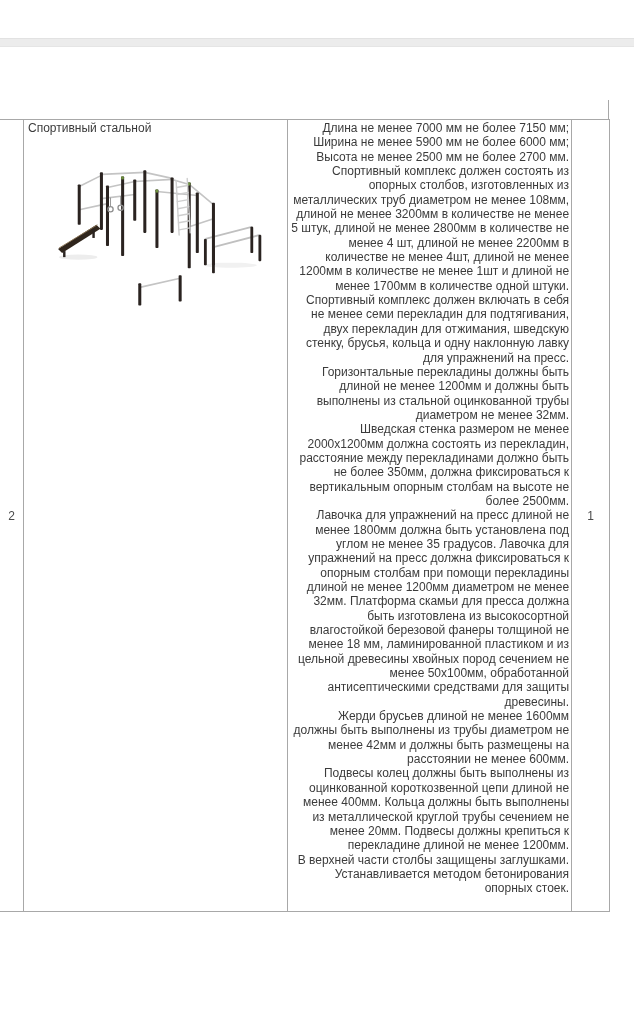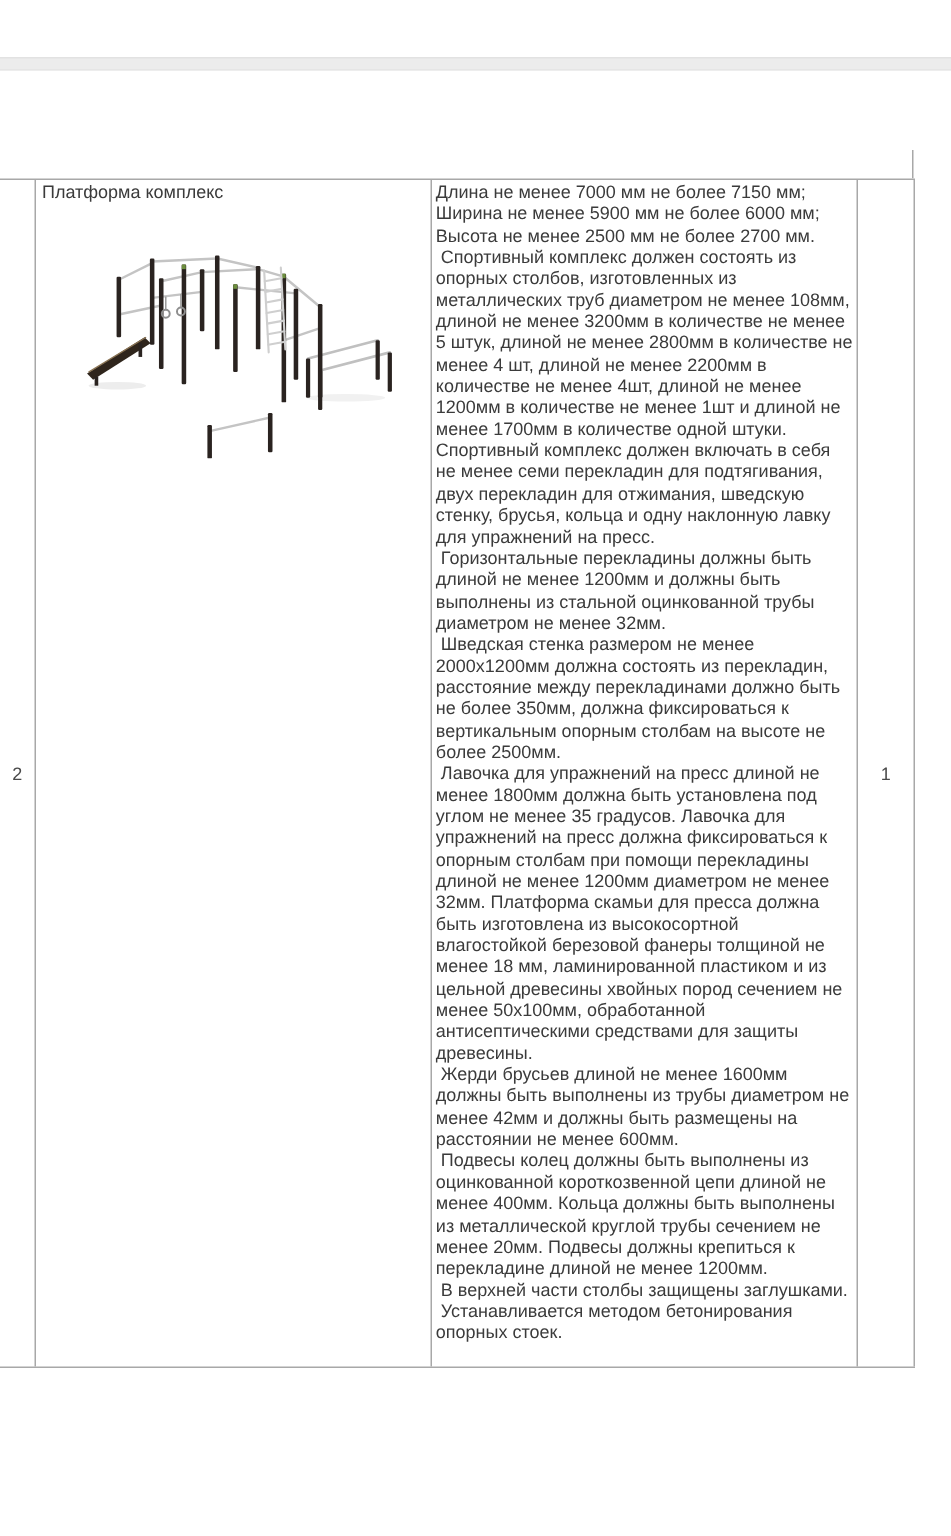--- a/index.html
+++ b/index.html
@@ -19,21 +19,21 @@
     position:absolute;left:0;top:119px;width:610px;height:793px;
     border-top:1px solid #a8a8a8;border-bottom:1px solid #a8a8a8;
     box-sizing:border-box;display:flex;align-items:stretch;background:#ffffff;
   }
   .cell{box-sizing:border-box;border-right:1px solid #a8a8a8;overflow:hidden;}
   .cell-num-left{
     width:24px;display:flex;align-items:center;justify-content:center;
     font-size:12px;color:#4a4a4a;
   }
   .cell-item{width:264px;position:relative;padding:1px 4px 0 4px;}
-  .cell-spec{width:285px;padding:1px 2px 0 3px;}
+  .cell-spec{width:285px;padding:1px 2px 0 3px;text-align:right;}
   .cell-num-right{
     width:37px;border-right:1px solid #a8a8a8;display:flex;align-items:center;justify-content:center;
     font-size:12px;color:#4a4a4a;
   }
   .item-title,.item-desc{font-size:12px;line-height:14.5px;color:#3b3b3b;}
   .spec-text{
     font-size:12px;line-height:14.35px;color:#3b3b3b;
     white-space:pre-wrap;word-wrap:break-word;
   }
   .illus{position:absolute;left:30px;top:44px;width:220px;height:158px;}
@@ -47,21 +47,21 @@
   <div class="page-gap"></div>
   <div class="edge-stub"></div>
 
   <div class="spec-table">
 
     <div class="cell cell-num-left">
       <span>2</span>
     </div>
 
     <div class="cell cell-item">
-      <div class="item-title">Платформа комплекс</div>
+      <div class="item-title">Спортивный стальной</div>
 
       <div class="illus">
         <svg viewBox="0 0 218 156" xmlns="http://www.w3.org/2000/svg">
 
           <g>
             <ellipse cx="24" cy="92" rx="19" ry="2.5" fill="#ededed"></ellipse>
             <ellipse cx="175" cy="100" rx="26" ry="2.5" fill="#f1f1f1"></ellipse>
           </g>
 
           <g stroke="#c4c4c4" stroke-width="1.6" stroke-linecap="round">

